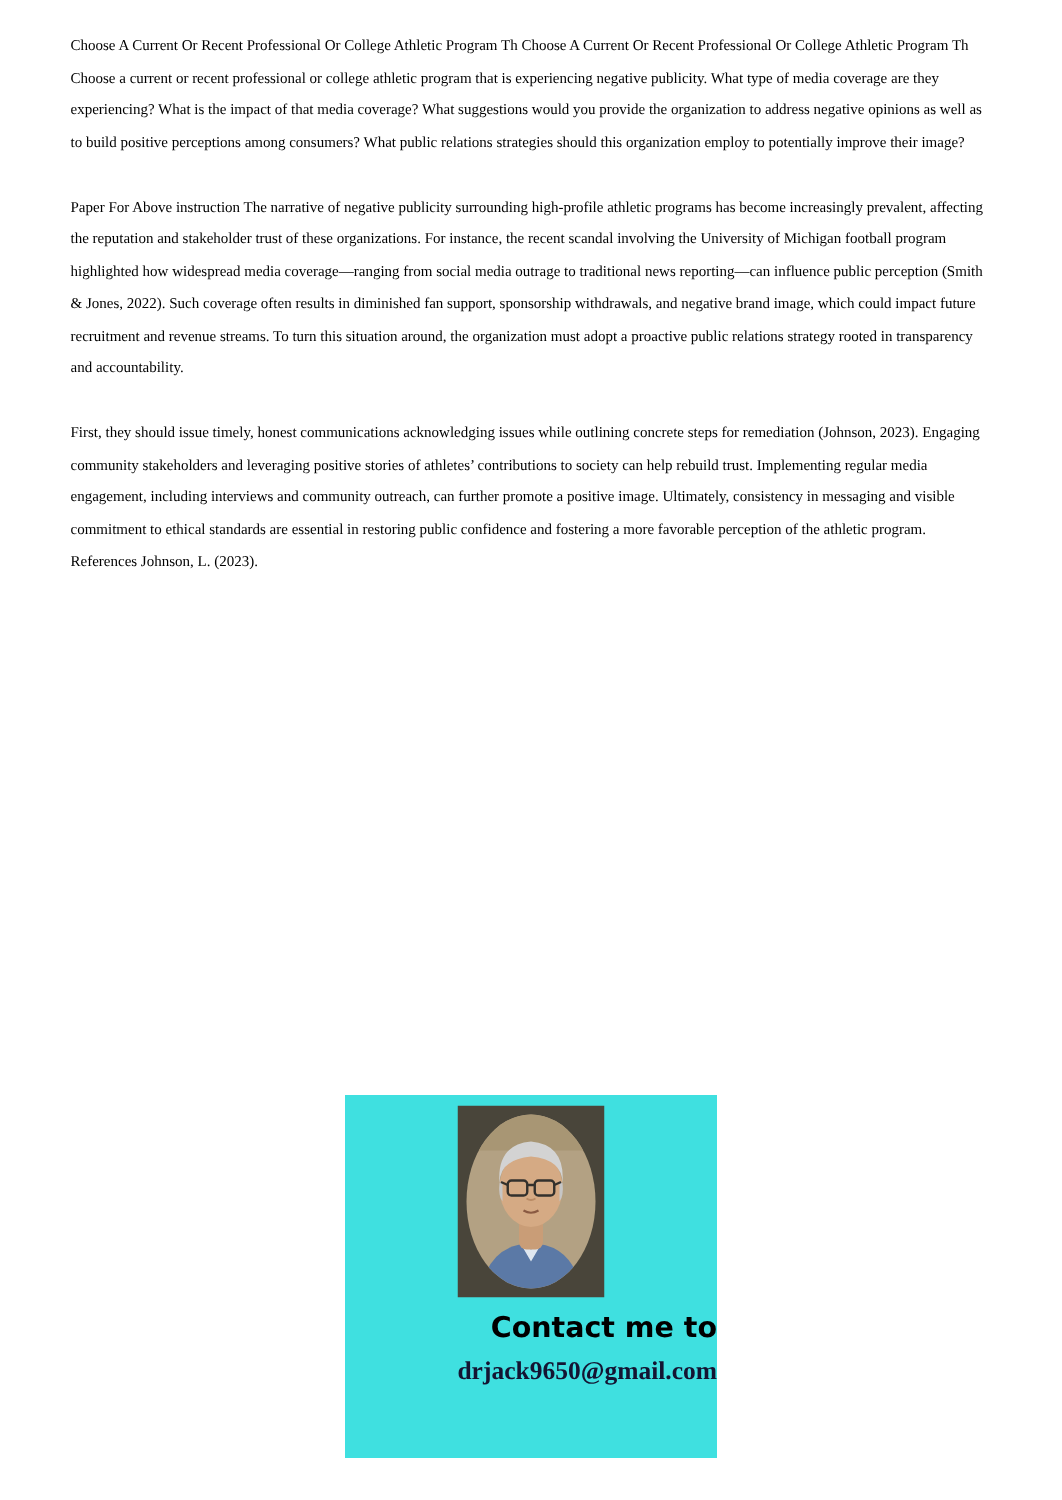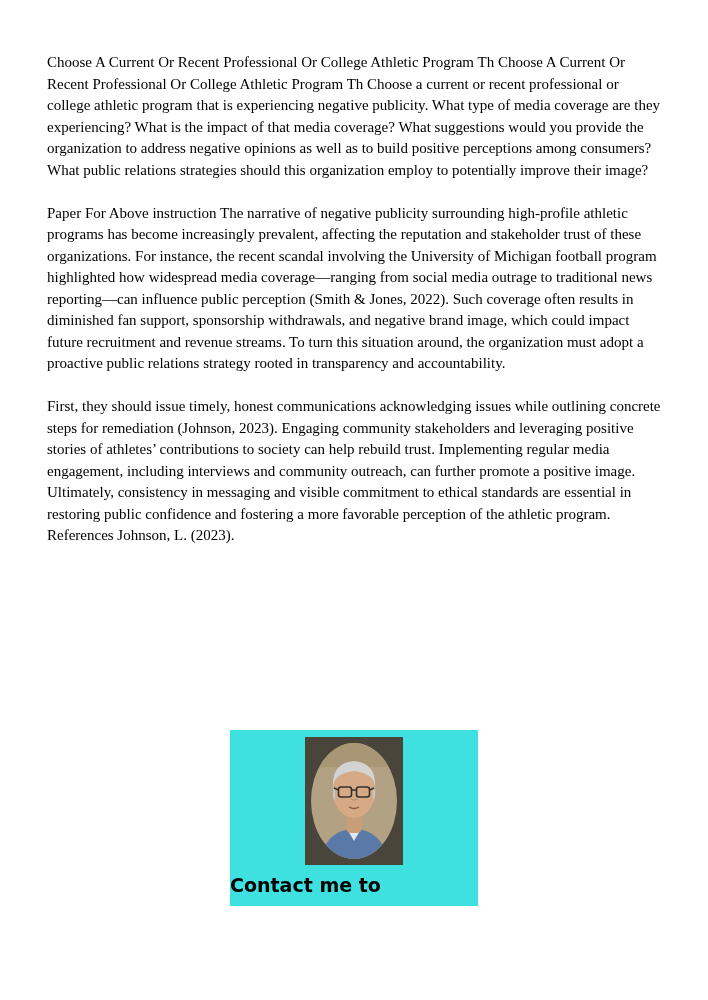--- a/index.html
+++ b/index.html
@@ -11,39 +11,39 @@
     position: relative;
     width: 708px;
     height: 1000px;
     margin: 0 auto;
     background: #ffffff;
     overflow: hidden;
     font-family: "Liberation Serif", serif;
   }
   .doc {
     position: absolute;
-    top: 52px;
+    top: 20px;
     left: 47px;
     width: 614px;
     color: #000000;
-    font-size: 15px;
+    font-size: 10px;
     line-height: 21.5px;
   }
   .doc p {
     margin: 0 0 21.5px 0;
     text-align: left;
   }
   .contact-card {
     position: absolute;
     left: 230px;
     top: 730px;
     width: 248px;
-    height: 176px;
+    height: 242px;
     background: #3fe0e0;
-    text-align: left;
+    text-align: right;
   }
   .photo {
     width: 98px;
     height: 128px;
     margin: 7px auto 6px auto;
     display: block;
   }
   .photo svg {
     display: block;
     width: 100%;
@@ -100,15 +100,16 @@
             <line x1="46.5" y1="53" x2="51.5" y2="53"></line>
             <line x1="33.5" y1="53" x2="29" y2="51"></line>
             <line x1="64.5" y1="53" x2="69" y2="51"></line>
           </g>
           <path d="M44 70 Q49 73 54 70" stroke="#8a5a42" stroke-width="1.4" fill="none"></path>
           <path d="M46 62 Q49 64 52 62" stroke="#b98a64" stroke-width="1.2" fill="none"></path>
         </g>
       </svg>
     </div>
     <div class="contact-line">Contact me to</div>
+    <div class="contact-email">drjack9650@gmail.com</div>
   </div>
 
 </div>
 
 </body></html>

